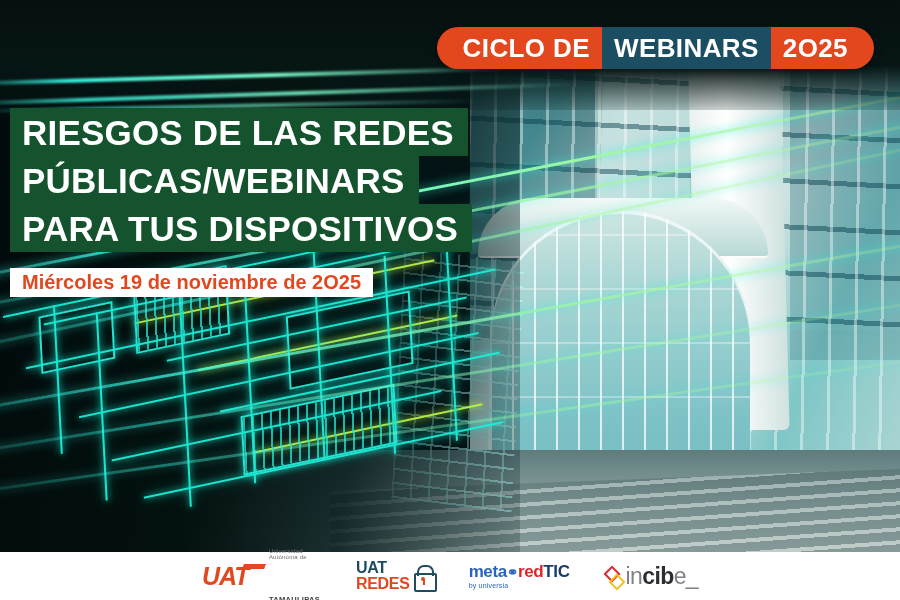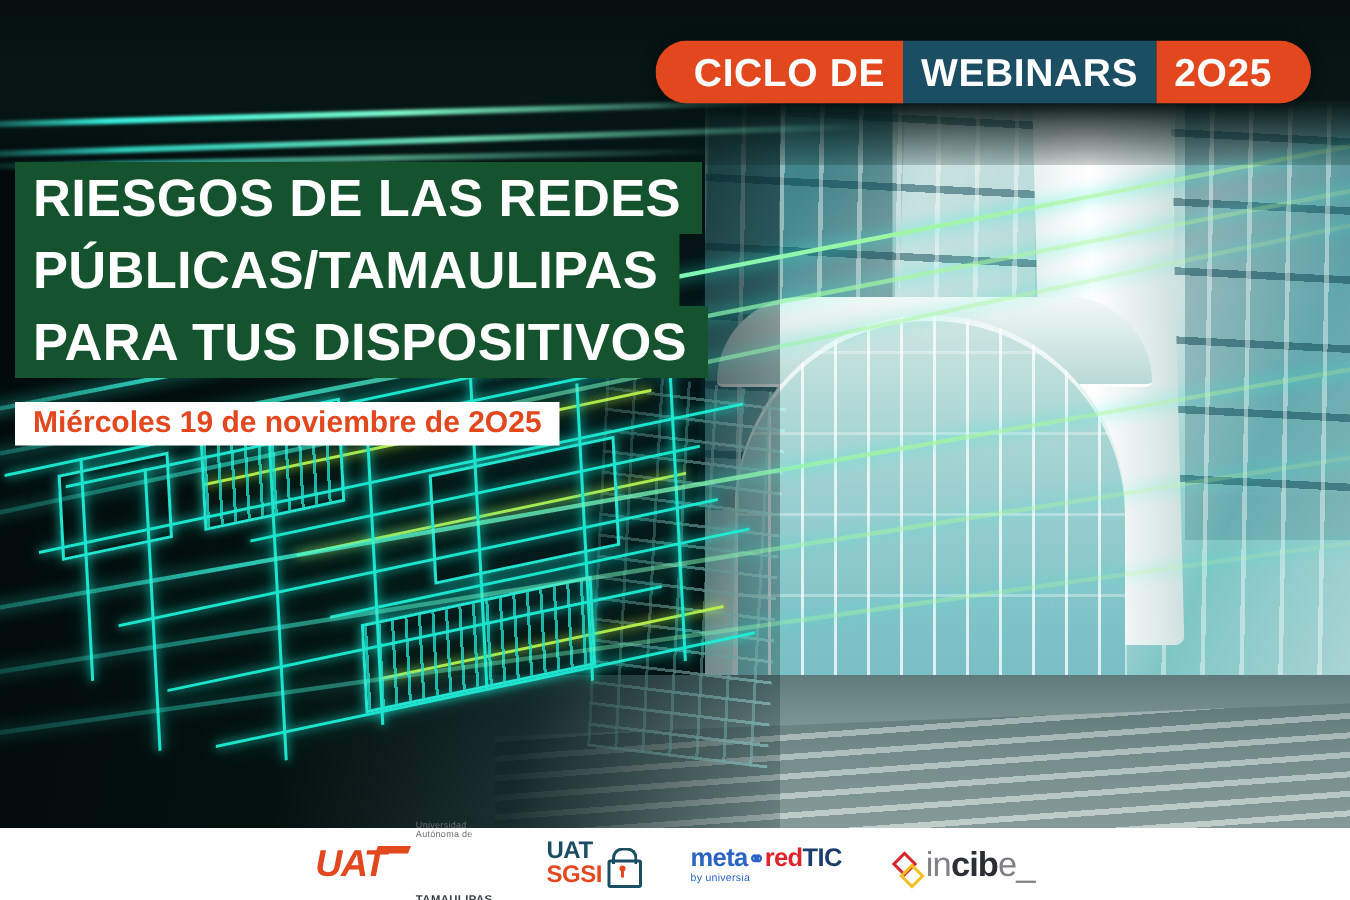--- a/index.html
+++ b/index.html
@@ -145,21 +145,21 @@
   
   .mrt{line-height:1.0;}
   .mrt-1{font-size:17px;font-weight:700;letter-spacing:-.4px;}
   .m-meta{color:#2a63c4;margin-top:15px;}
   .m-link{color:#2a63c4;font-size:14px;}
   .m-red{color:#e0242b;}
   .m-tic{color:#1b3d6e;}
   .mrt-2{font-size:7px;color:#2a63c4;margin-top:2px;letter-spacing:.2px;}
 
   
-  .incibe{display:flex;align-items:flex-end;gap:5px;}
+  .incibe{display:flex;align-items:center;gap:5px;}
   .dia{position:relative;width:15px;height:19px;}
   .d1,.d2{position:absolute;width:8px;height:8px;transform:rotate(45deg);}
   .d1{left:0;top:1px;border:2px solid #d9252b;}
   .d2{left:5px;top:9px;border:2px solid #f2c01e;}
   .inc-w{font-size:23px;letter-spacing:-.6px;line-height:1;}
   .i-light{color:#7f8184;font-weight:400;}
   .i-bold{color:#2b2f33;font-weight:700;}
   .i-us{color:#7f8184;font-weight:400;}
 </style>
 </head>
@@ -232,21 +232,21 @@
   </div>
 
   <div class="badge">
     <div class="seg seg-a">CICLO DE</div>
     <div class="seg seg-b">WEBINARS</div>
     <div class="seg seg-c">2O25</div>
   </div>
 
   <div class="titlewrap">
     <div class="tline">RIESGOS DE LAS REDES</div>
-    <div class="tline">PÚBLICAS/TAMAULIPAS</div>
+    <div class="tline">PÚBLICAS/WEBINARS</div>
     <div class="tline">PARA TUS DISPOSITIVOS</div>
     <div class="datewrap">
       <div class="date">Miércoles 19 de noviembre de 2O25</div>
     </div>
   </div>
 
   <div class="logobar">
 
     <div class="logo">
       <div class="uat-mark">
@@ -256,21 +256,21 @@
       <div class="uat-txt">
         <div class="l1">Universidad</div>
         <div class="l2">Autónoma de</div>
         <div class="l3">TAMAULIPAS</div>
       </div>
     </div>
 
     <div class="logo sgsi">
       <div class="sgsi-txt">
         <div class="sgsi-1">UAT</div>
-        <div class="sgsi-2">SGSI</div>
+        <div class="sgsi-2">REDES</div>
       </div>
       <div class="lock">
         <div class="lock-sh"></div>
         <div class="lock-bd"></div>
         <div class="lock-kh"></div>
         <div class="lock-kt"></div>
       </div>
     </div>
 
     <div class="logo">

